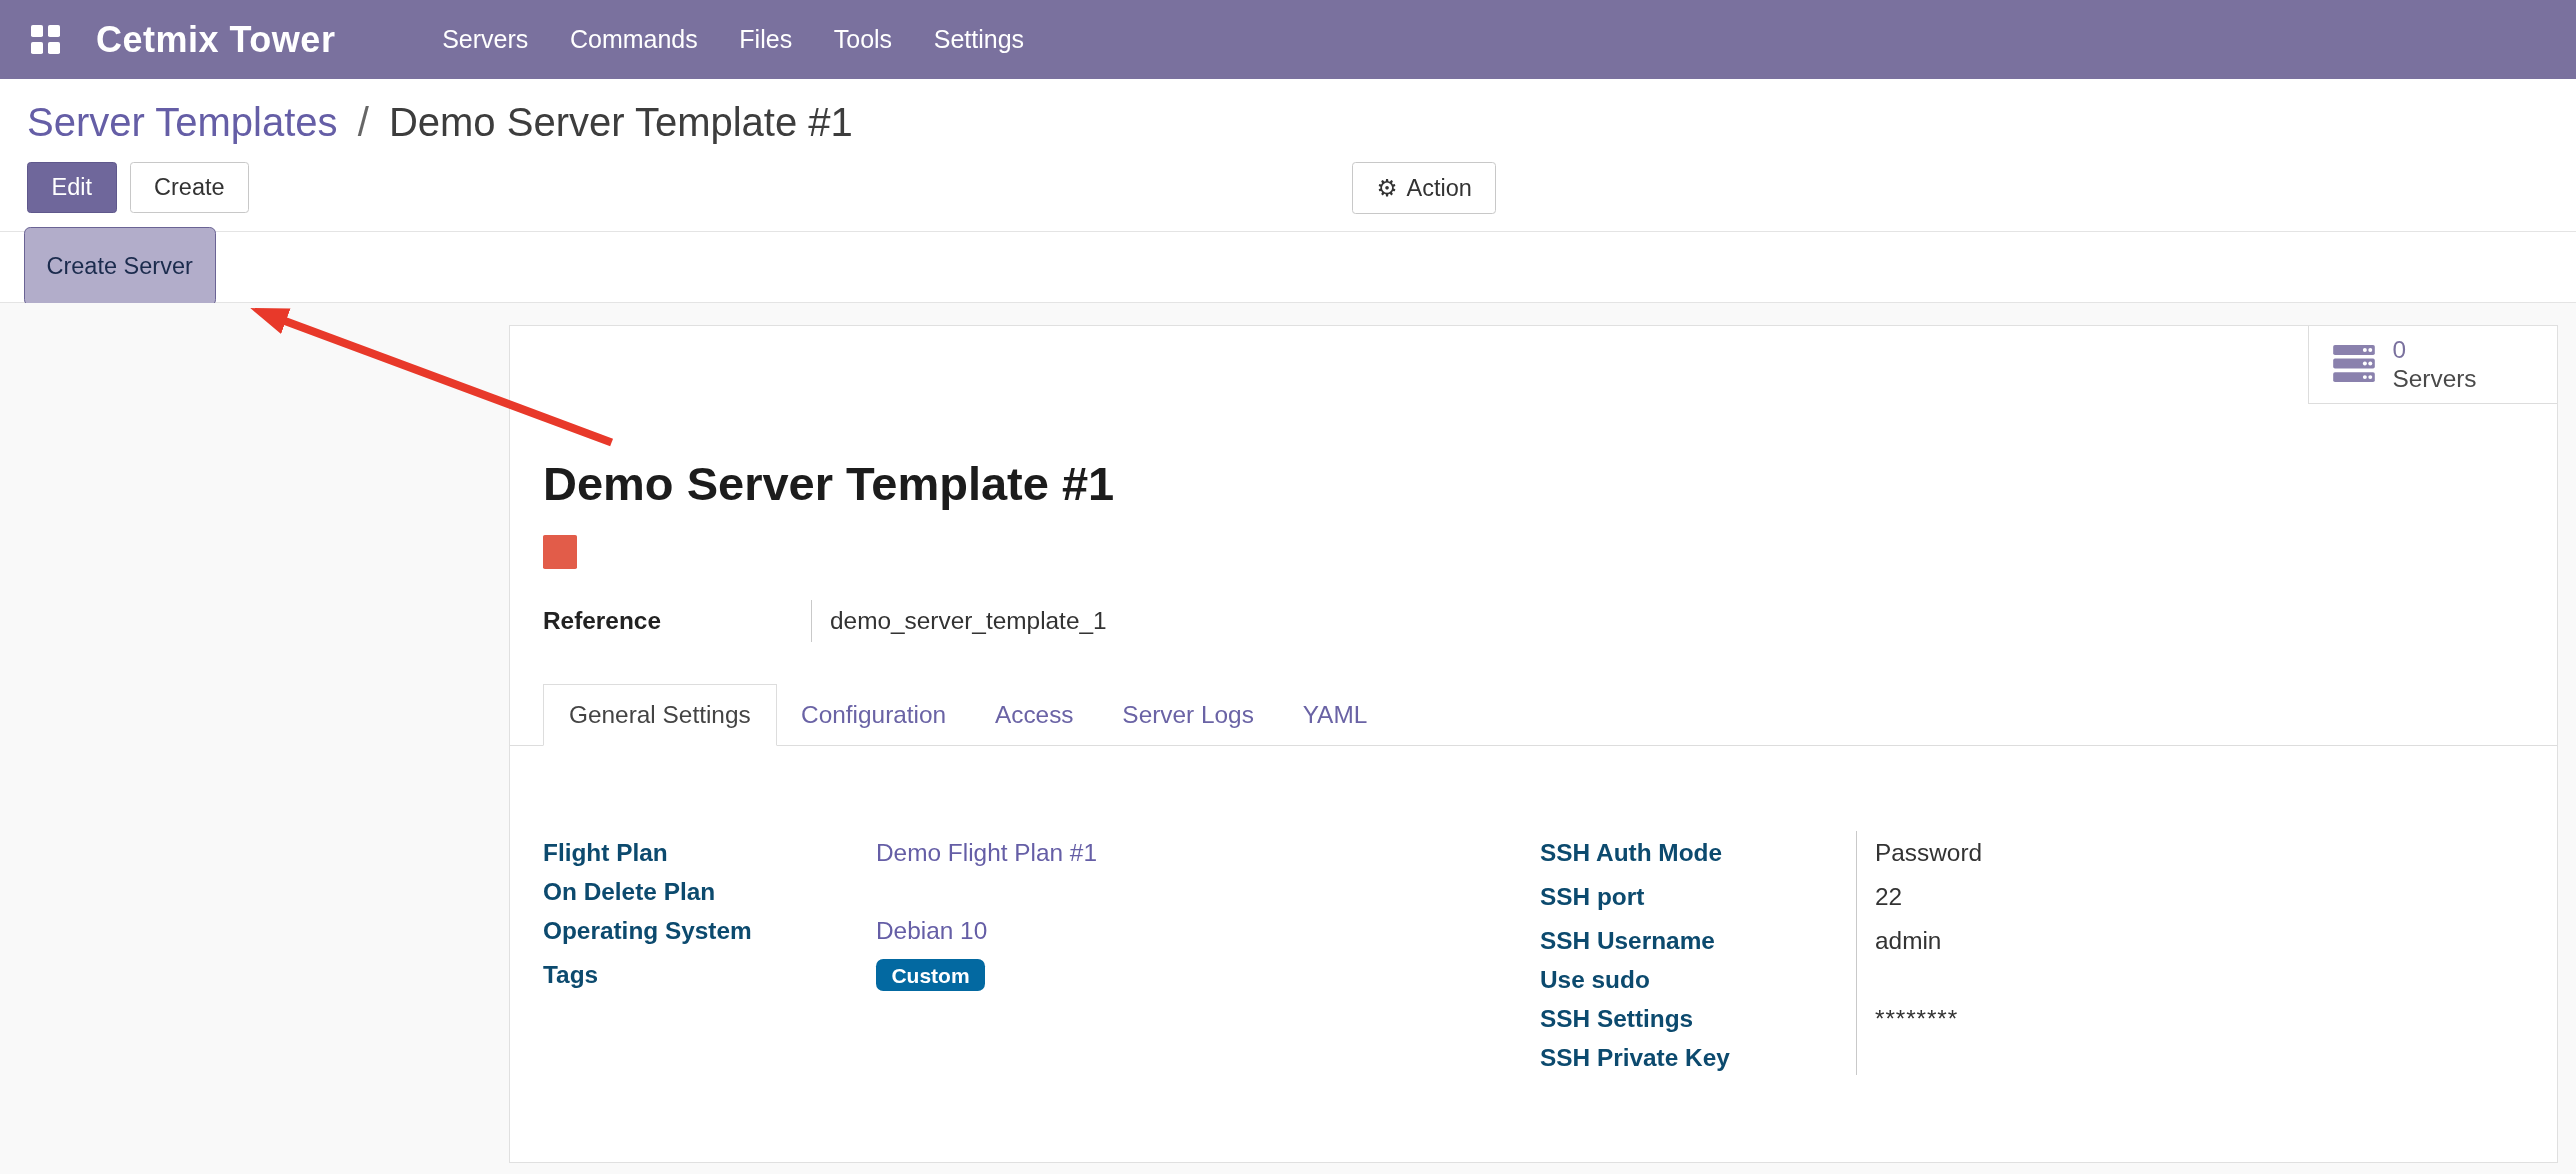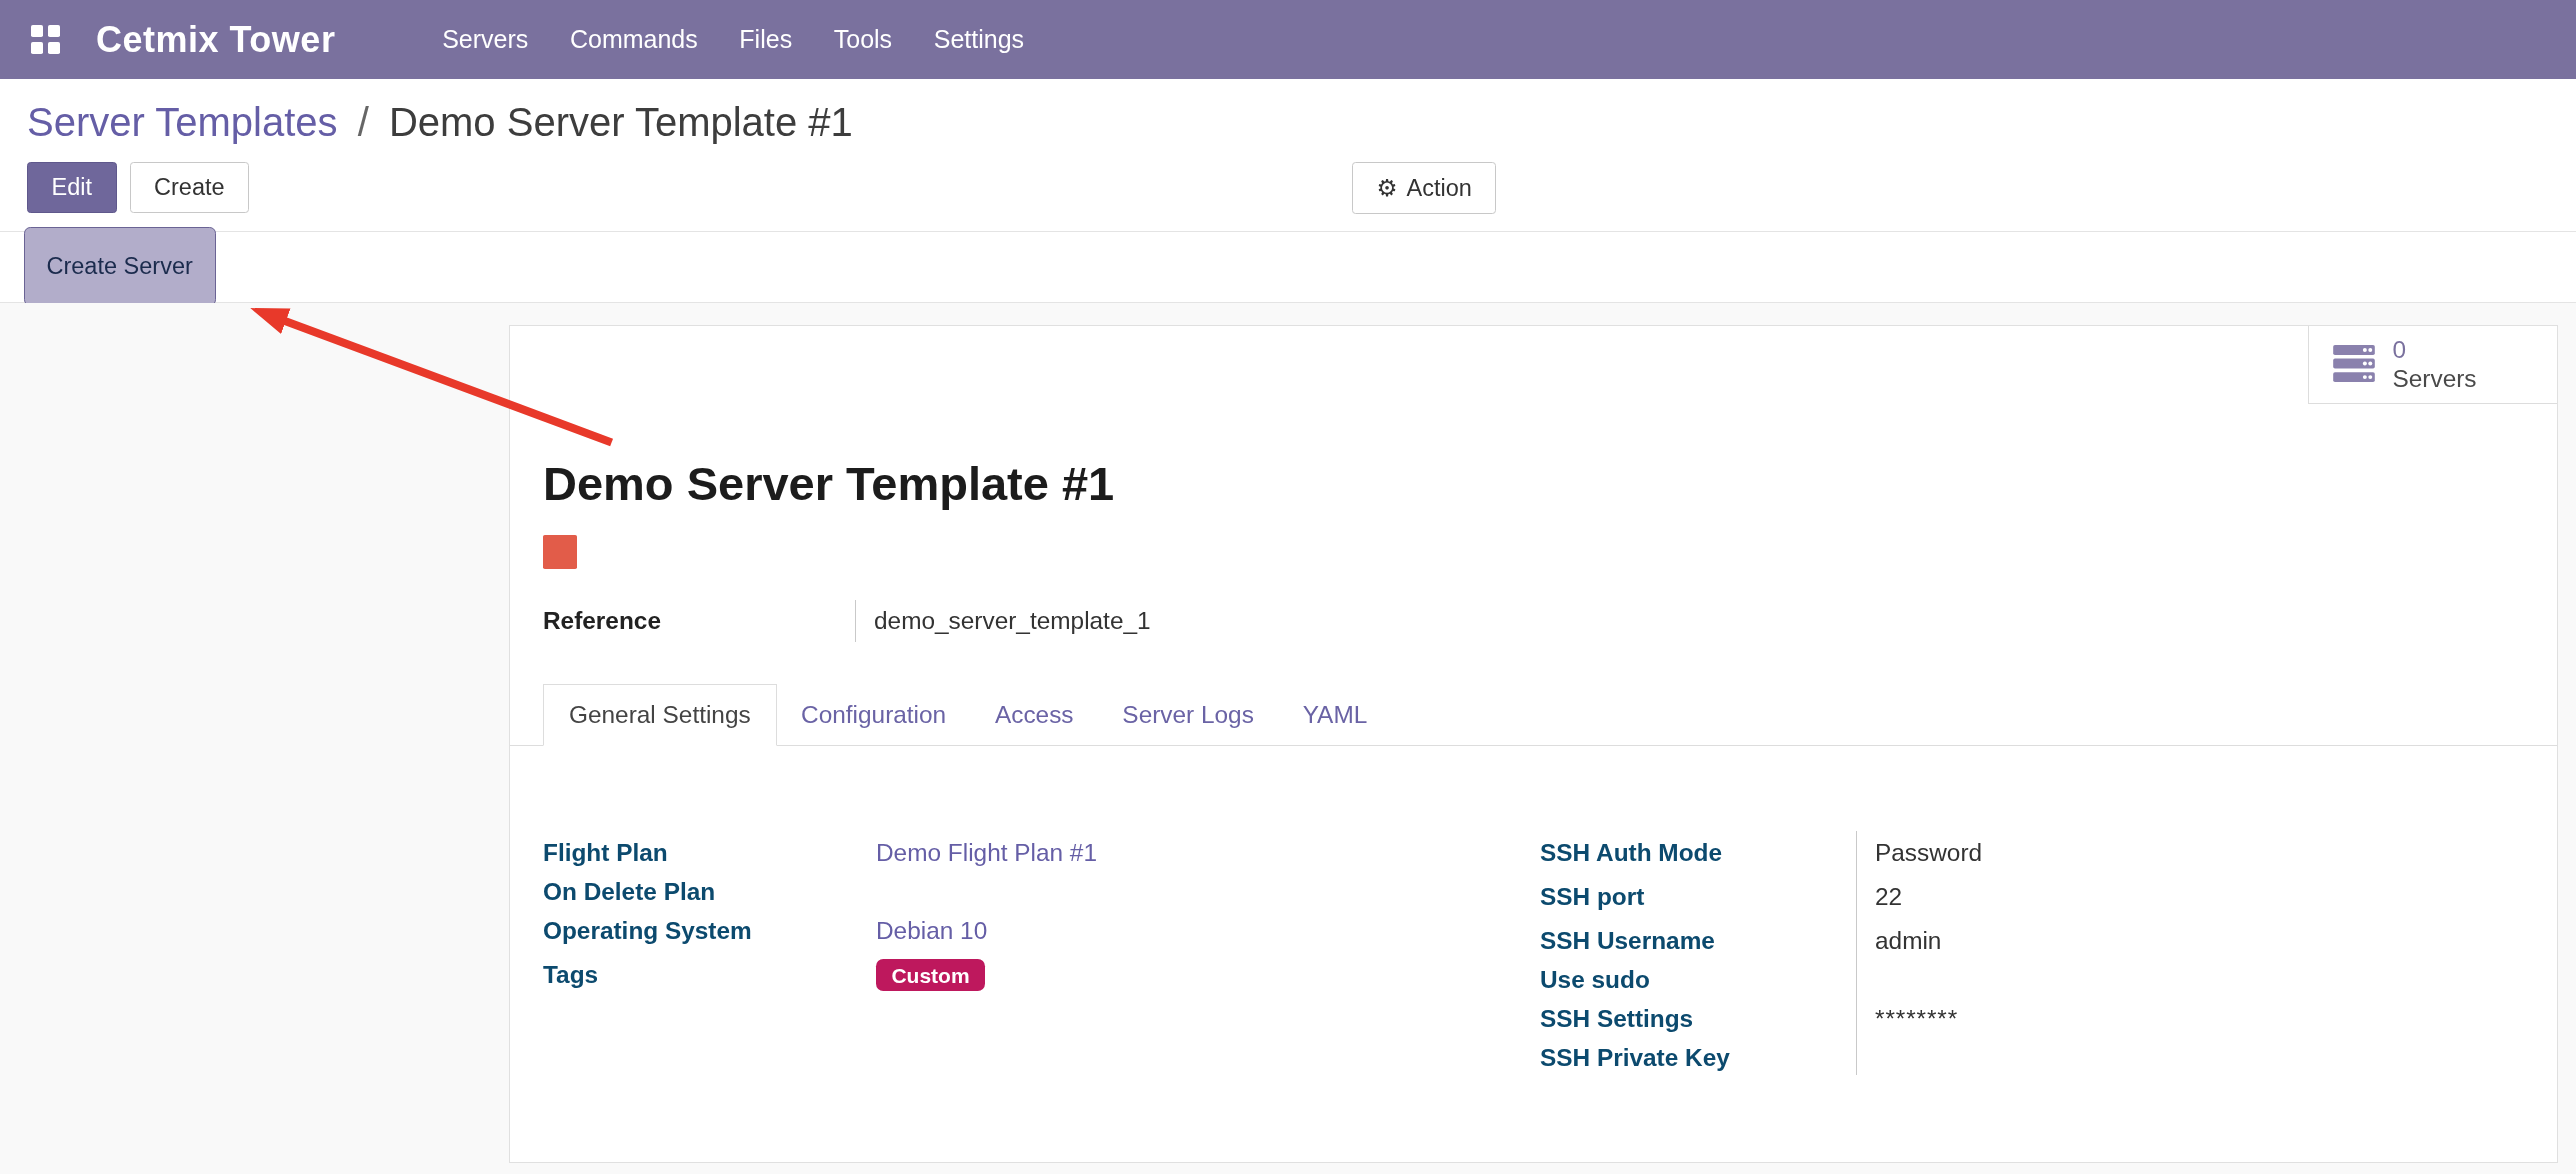--- a/index.html
+++ b/index.html
@@ -72,21 +72,21 @@
   }
   .stat-text { display:flex; flex-direction:column; line-height:1.2; font-size:24.4px; }
   .stat-count { color:#7a719e; }
   .stat-label { color:#4a4a4a; }
 
   
   .sheet { padding:0 33px; }
   .sheet-title { margin-top:132px; font-size:47px; line-height:51px; font-weight:bold; color:#1c1c1c; }
   .color-swatch { margin-top:26px; width:34px; height:34px; background:#e25c49; border-radius:1.8px; }
 
-  .ref-row { margin-top:31px; display:flex; align-items:stretch; font-size:24.4px; min-height:42px;gap:44px; }
+  .ref-row { margin-top:31px; display:flex; align-items:stretch; font-size:24.4px; min-height:42px; }
   .ref-label { font-weight:bold; color:#222; width:268px; display:flex; align-items:center; }
   .ref-value { border-left:0.9px solid #c9c9c9; padding-left:18px; display:flex; align-items:center; color:#333; }
 
   
   .tabs {
     margin:42px -33px 0 -33px; padding-left:33px;
     display:flex; align-items:flex-end; border-bottom:0.9px solid #ddd;
   }
   .tab { padding:16.3px 24.4px; font-size:24.4px; color:#6a63a5; cursor:pointer; }
   .tab.active {
@@ -100,21 +100,21 @@
   .col-right { flex:1; }
   .frow { display:flex; align-items:stretch; min-height:44px; }
   .frow.empty { min-height:34px; }
   .flabel { font-weight:bold; color:#0c4a6e; display:flex; align-items:center; flex-shrink:0; }
   .col-left .flabel { width:285px; }
   .col-right .flabel { width:268px; }
   .fval { display:flex; align-items:center; color:#333;margin-left:48px; }
   .col-right .fval { border-left:0.9px solid #c9c9c9; padding-left:18px; flex:1; }
   .link-val { color:#655ea6; cursor:pointer; }
   .badge {
-    display:inline-block; background:#be185d; color:#fff; font-size:21px; font-weight:bold;
+    display:inline-block; background:#0369a1; color:#fff; font-size:21px; font-weight:bold;
     padding:5.4px 15.4px; border-radius:7.2px; line-height:1;
   }
   .masked { letter-spacing:0.9px; }
 
   
   .arrow-overlay { position:absolute; left:0; top:0; width:2576px; height:1174px; pointer-events:none; }
 </style>
 </head>
 <body>
 

